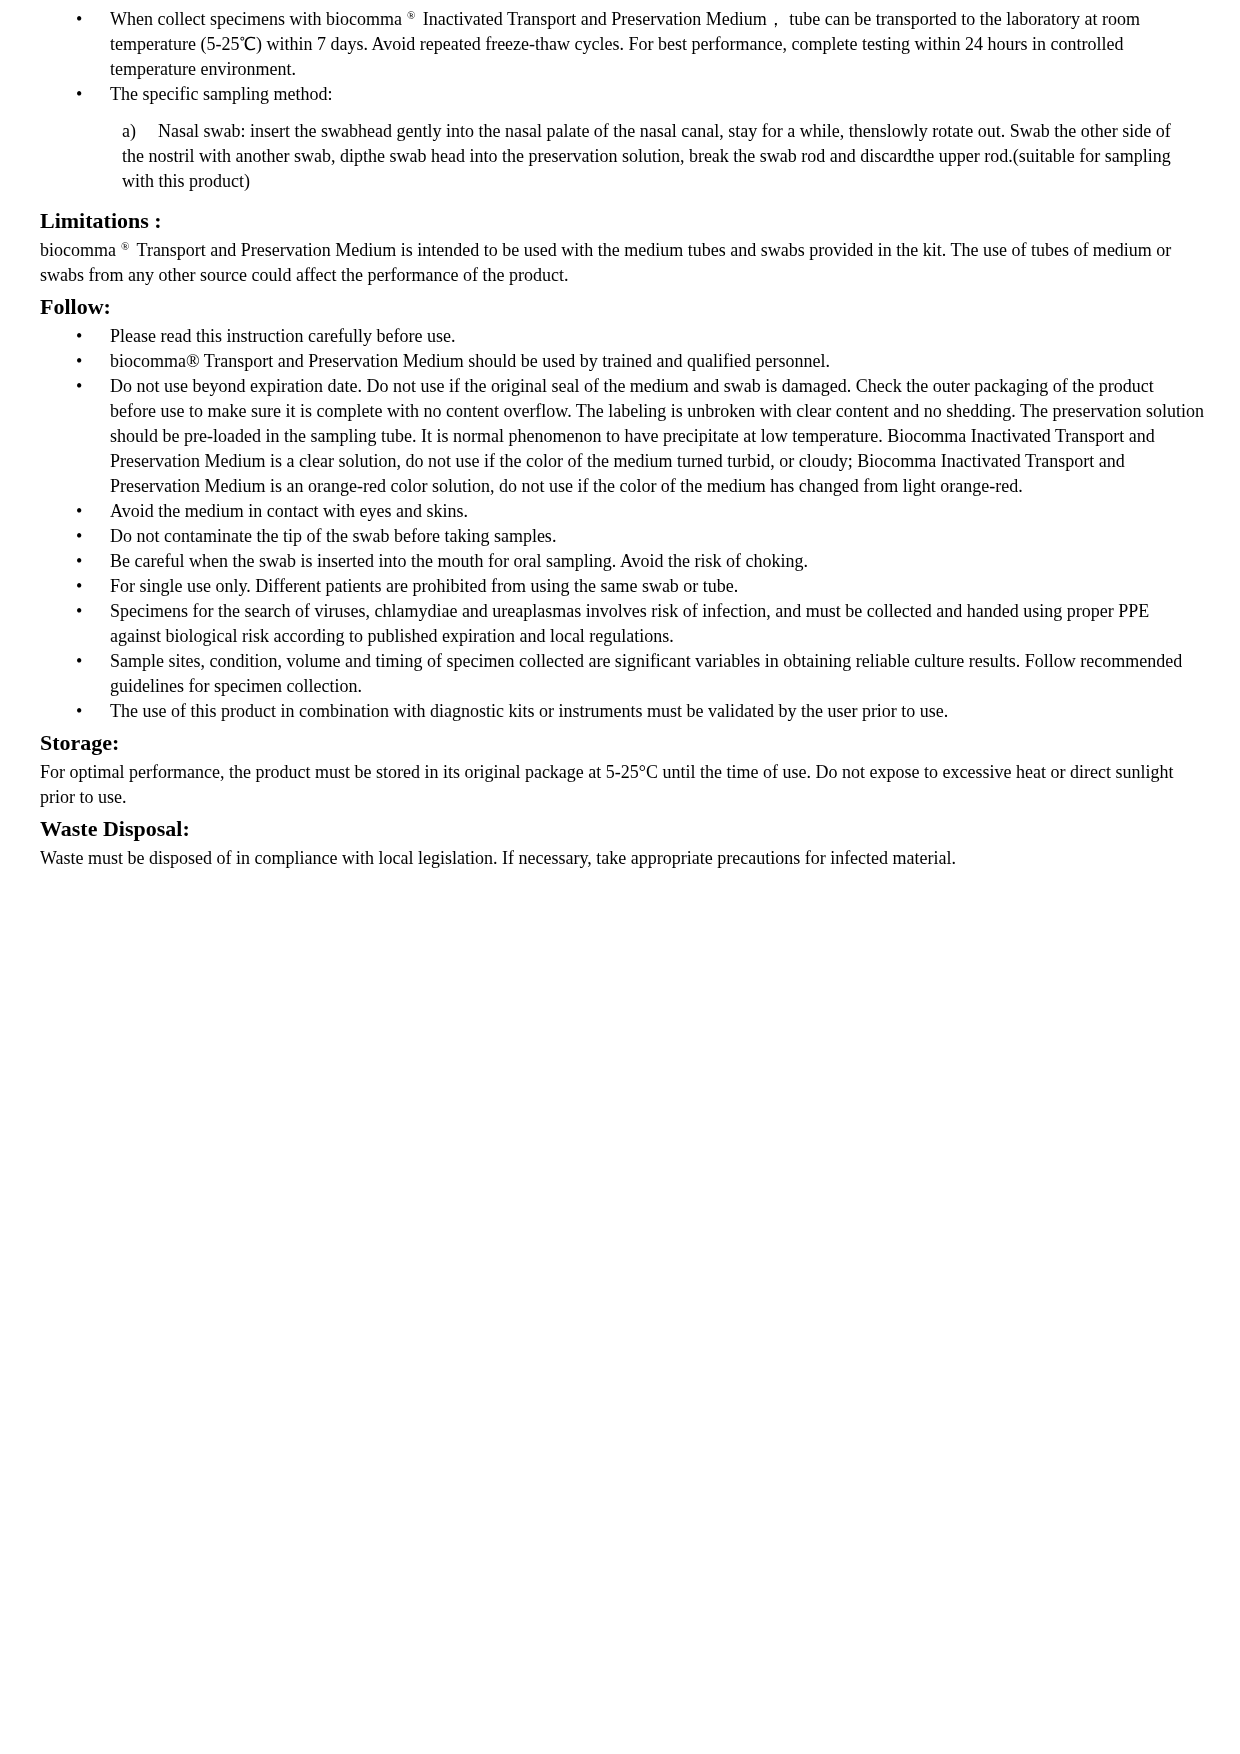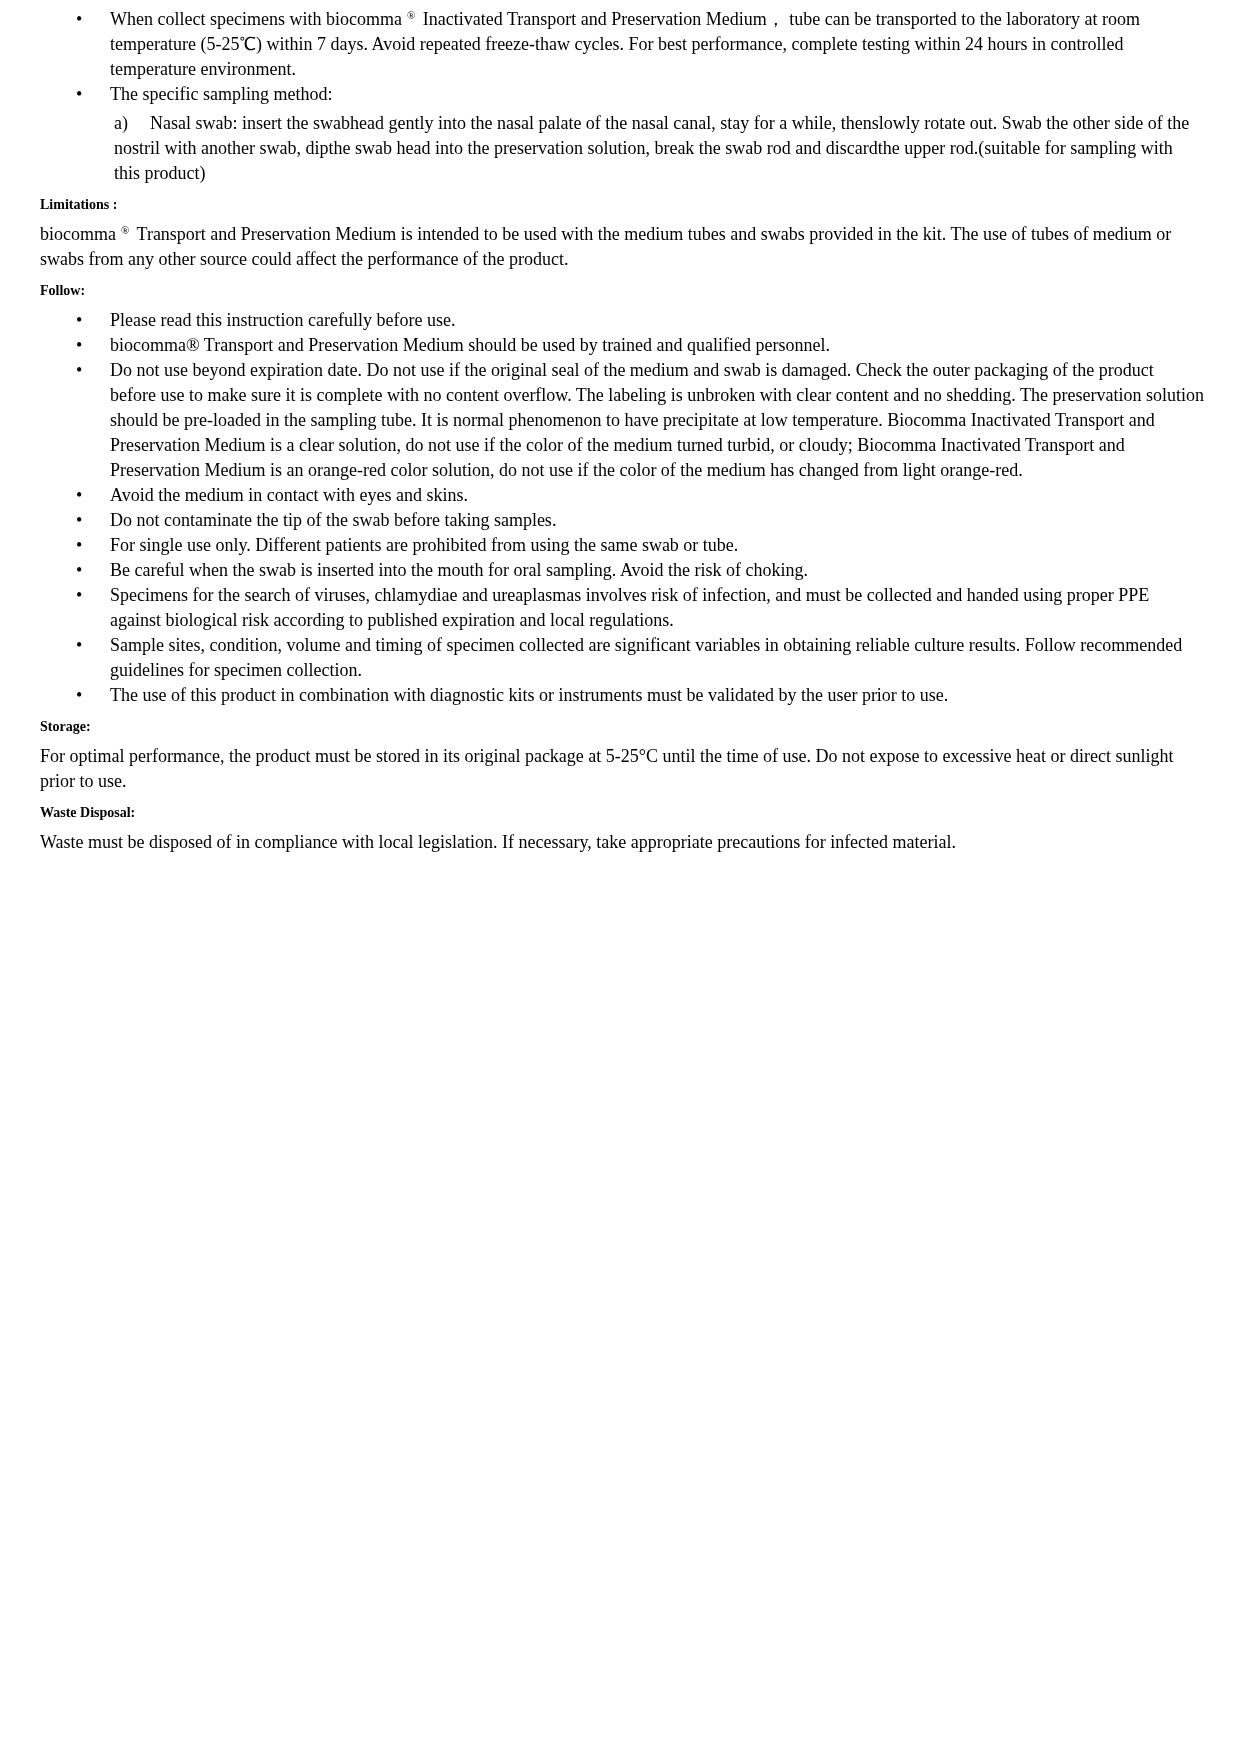--- a/index.html
+++ b/index.html
@@ -17,25 +17,25 @@
     font-size: 18px;
     line-height: 25px;
   }
   ul.bullets { margin: 0; padding: 0; list-style: none; }
   ul.bullets > li { position: relative; padding-left: 70px; margin: 0; }
   ul.bullets > li::before {
     content: "\2022";
     position: absolute; left: 36px; top: 0;
     font-size: 18px;
   }
-  .method { margin: 4px; }
+  .method { margin: 12px; }
   .marker { display: inline-block; min-width: 22px; margin-right: 14px; }
   sup.reg { font-size: 11px; line-height: 0; vertical-align: 6px; margin: 0 3px 0 5px; }
   h2 {
-    font-size: 14px; line-height: 30px;
+    font-size: 22px; line-height: 30px;
     font-weight: bold;
     margin: 4px 0 2px 0;
   }
   p { margin: 0; }
 </style>
 </head>
 <body>
 
 <div class="page">
 
@@ -56,22 +56,22 @@
     <span>biocomma</span><sup class="reg">®</sup><span> Transport and Preservation Medium is intended to be used with the medium tubes and swabs provided in the kit. The use of tubes of medium or swabs from any other source could affect the performance of the product.</span>
   </p>
 
   <h2>Follow:</h2>
   <ul class="bullets">
     <li>Please read this instruction carefully before use.</li>
     <li>biocomma® Transport and Preservation Medium should be used by trained and qualified personnel.</li>
     <li>Do not use beyond expiration date. Do not use if the original seal of the medium and swab is damaged. Check the outer packaging of the product before use to make sure it is complete with no content overflow. The labeling is unbroken with clear content and no shedding. The preservation solution should be pre-loaded in the sampling tube. It is normal phenomenon to have precipitate at low temperature. Biocomma Inactivated Transport and Preservation Medium is a clear solution, do not use if the color of the medium turned turbid, or cloudy; Biocomma Inactivated Transport and Preservation Medium is an orange-red color solution, do not use if the color of the medium has changed from light orange-red.</li>
     <li>Avoid the medium in contact with eyes and skins.</li>
     <li>Do not contaminate the tip of the swab before taking samples.</li>
+    <li>Be careful when the swab is inserted into the mouth for oral sampling. Avoid the risk of choking.</li>
     <li>For single use only. Different patients are prohibited from using the same swab or tube.</li>
-    <li>Be careful when the swab is inserted into the mouth for oral sampling. Avoid the risk of choking.</li>
     <li>Specimens for the search of viruses, chlamydiae and ureaplasmas involves risk of infection, and must be collected and handed using proper PPE against biological risk according to published expiration and local regulations.</li>
     <li>Sample sites, condition, volume and timing of specimen collected are significant variables in obtaining reliable culture results. Follow recommended guidelines for specimen collection.</li>
     <li>The use of this product in combination with diagnostic kits or instruments must be validated by the user prior to use.</li>
   </ul>
 
   <h2>Storage:</h2>
   <p>For optimal performance, the product must be stored in its original package at 5-25°C until the time of use.  Do not expose to excessive heat or direct sunlight prior to use.</p>
 
   <h2>Waste Disposal:</h2>
   <p>Waste must be disposed of in compliance with local legislation.  If necessary, take appropriate precautions for infected material.</p>

